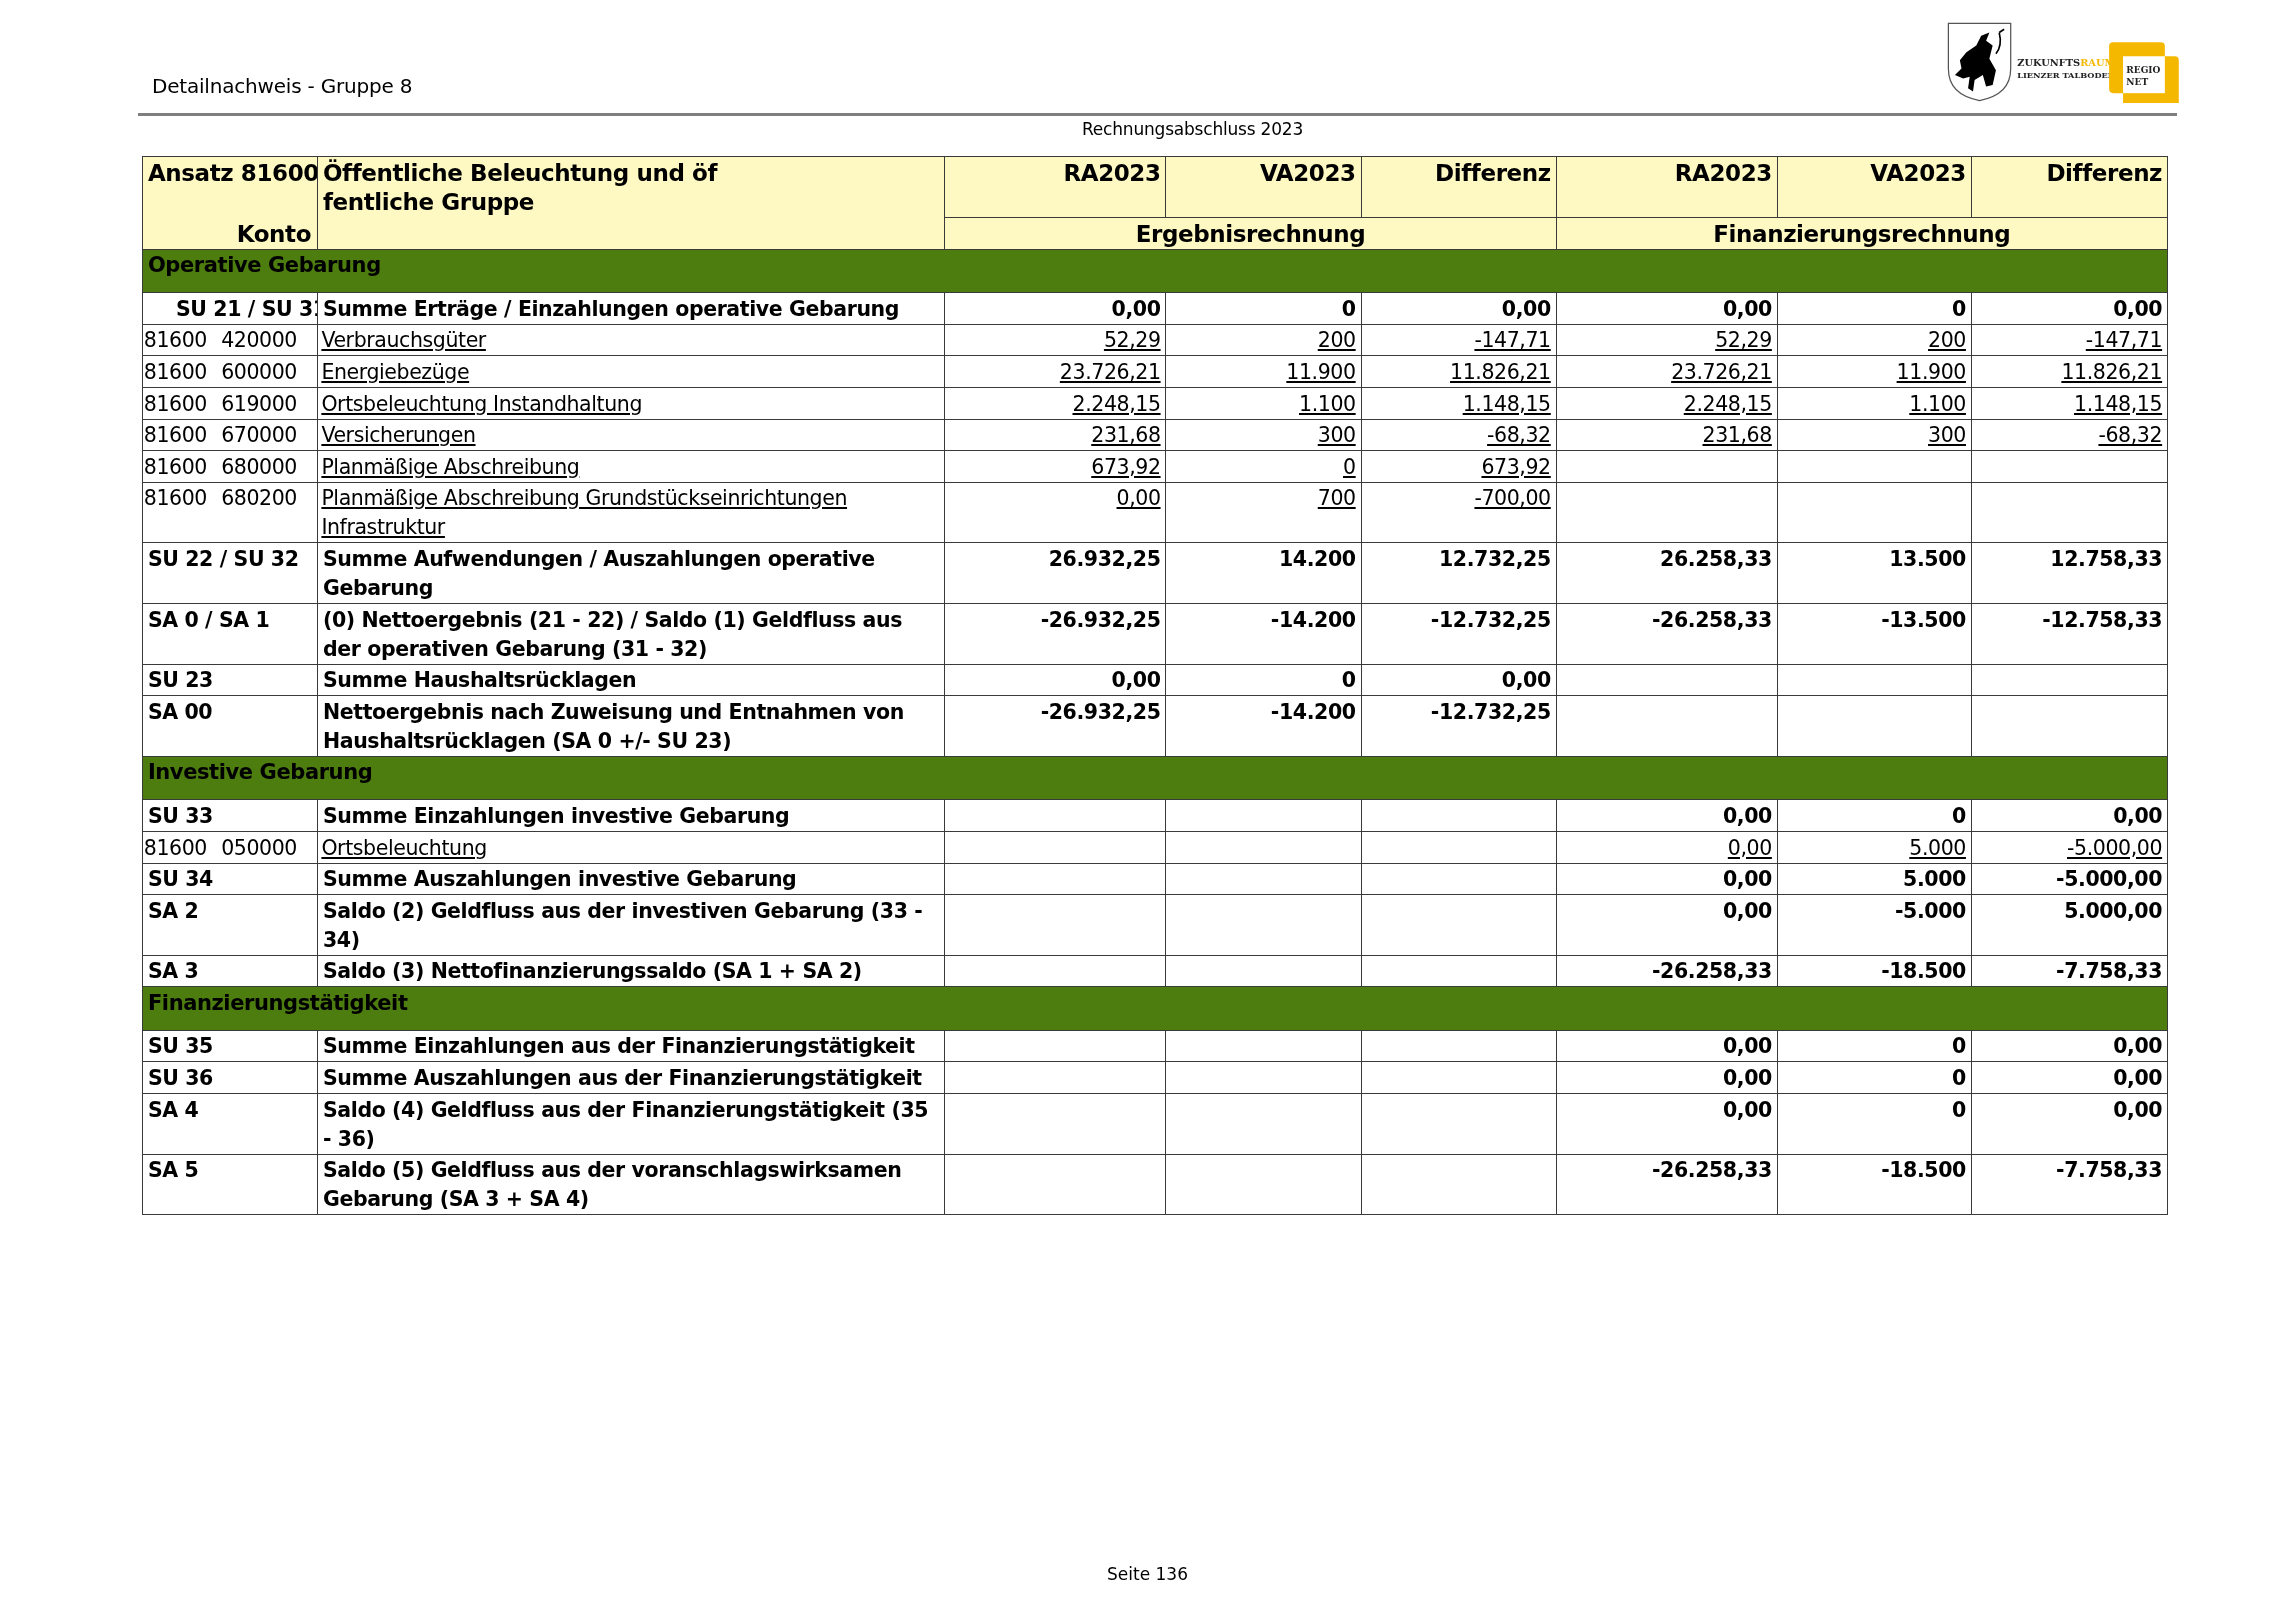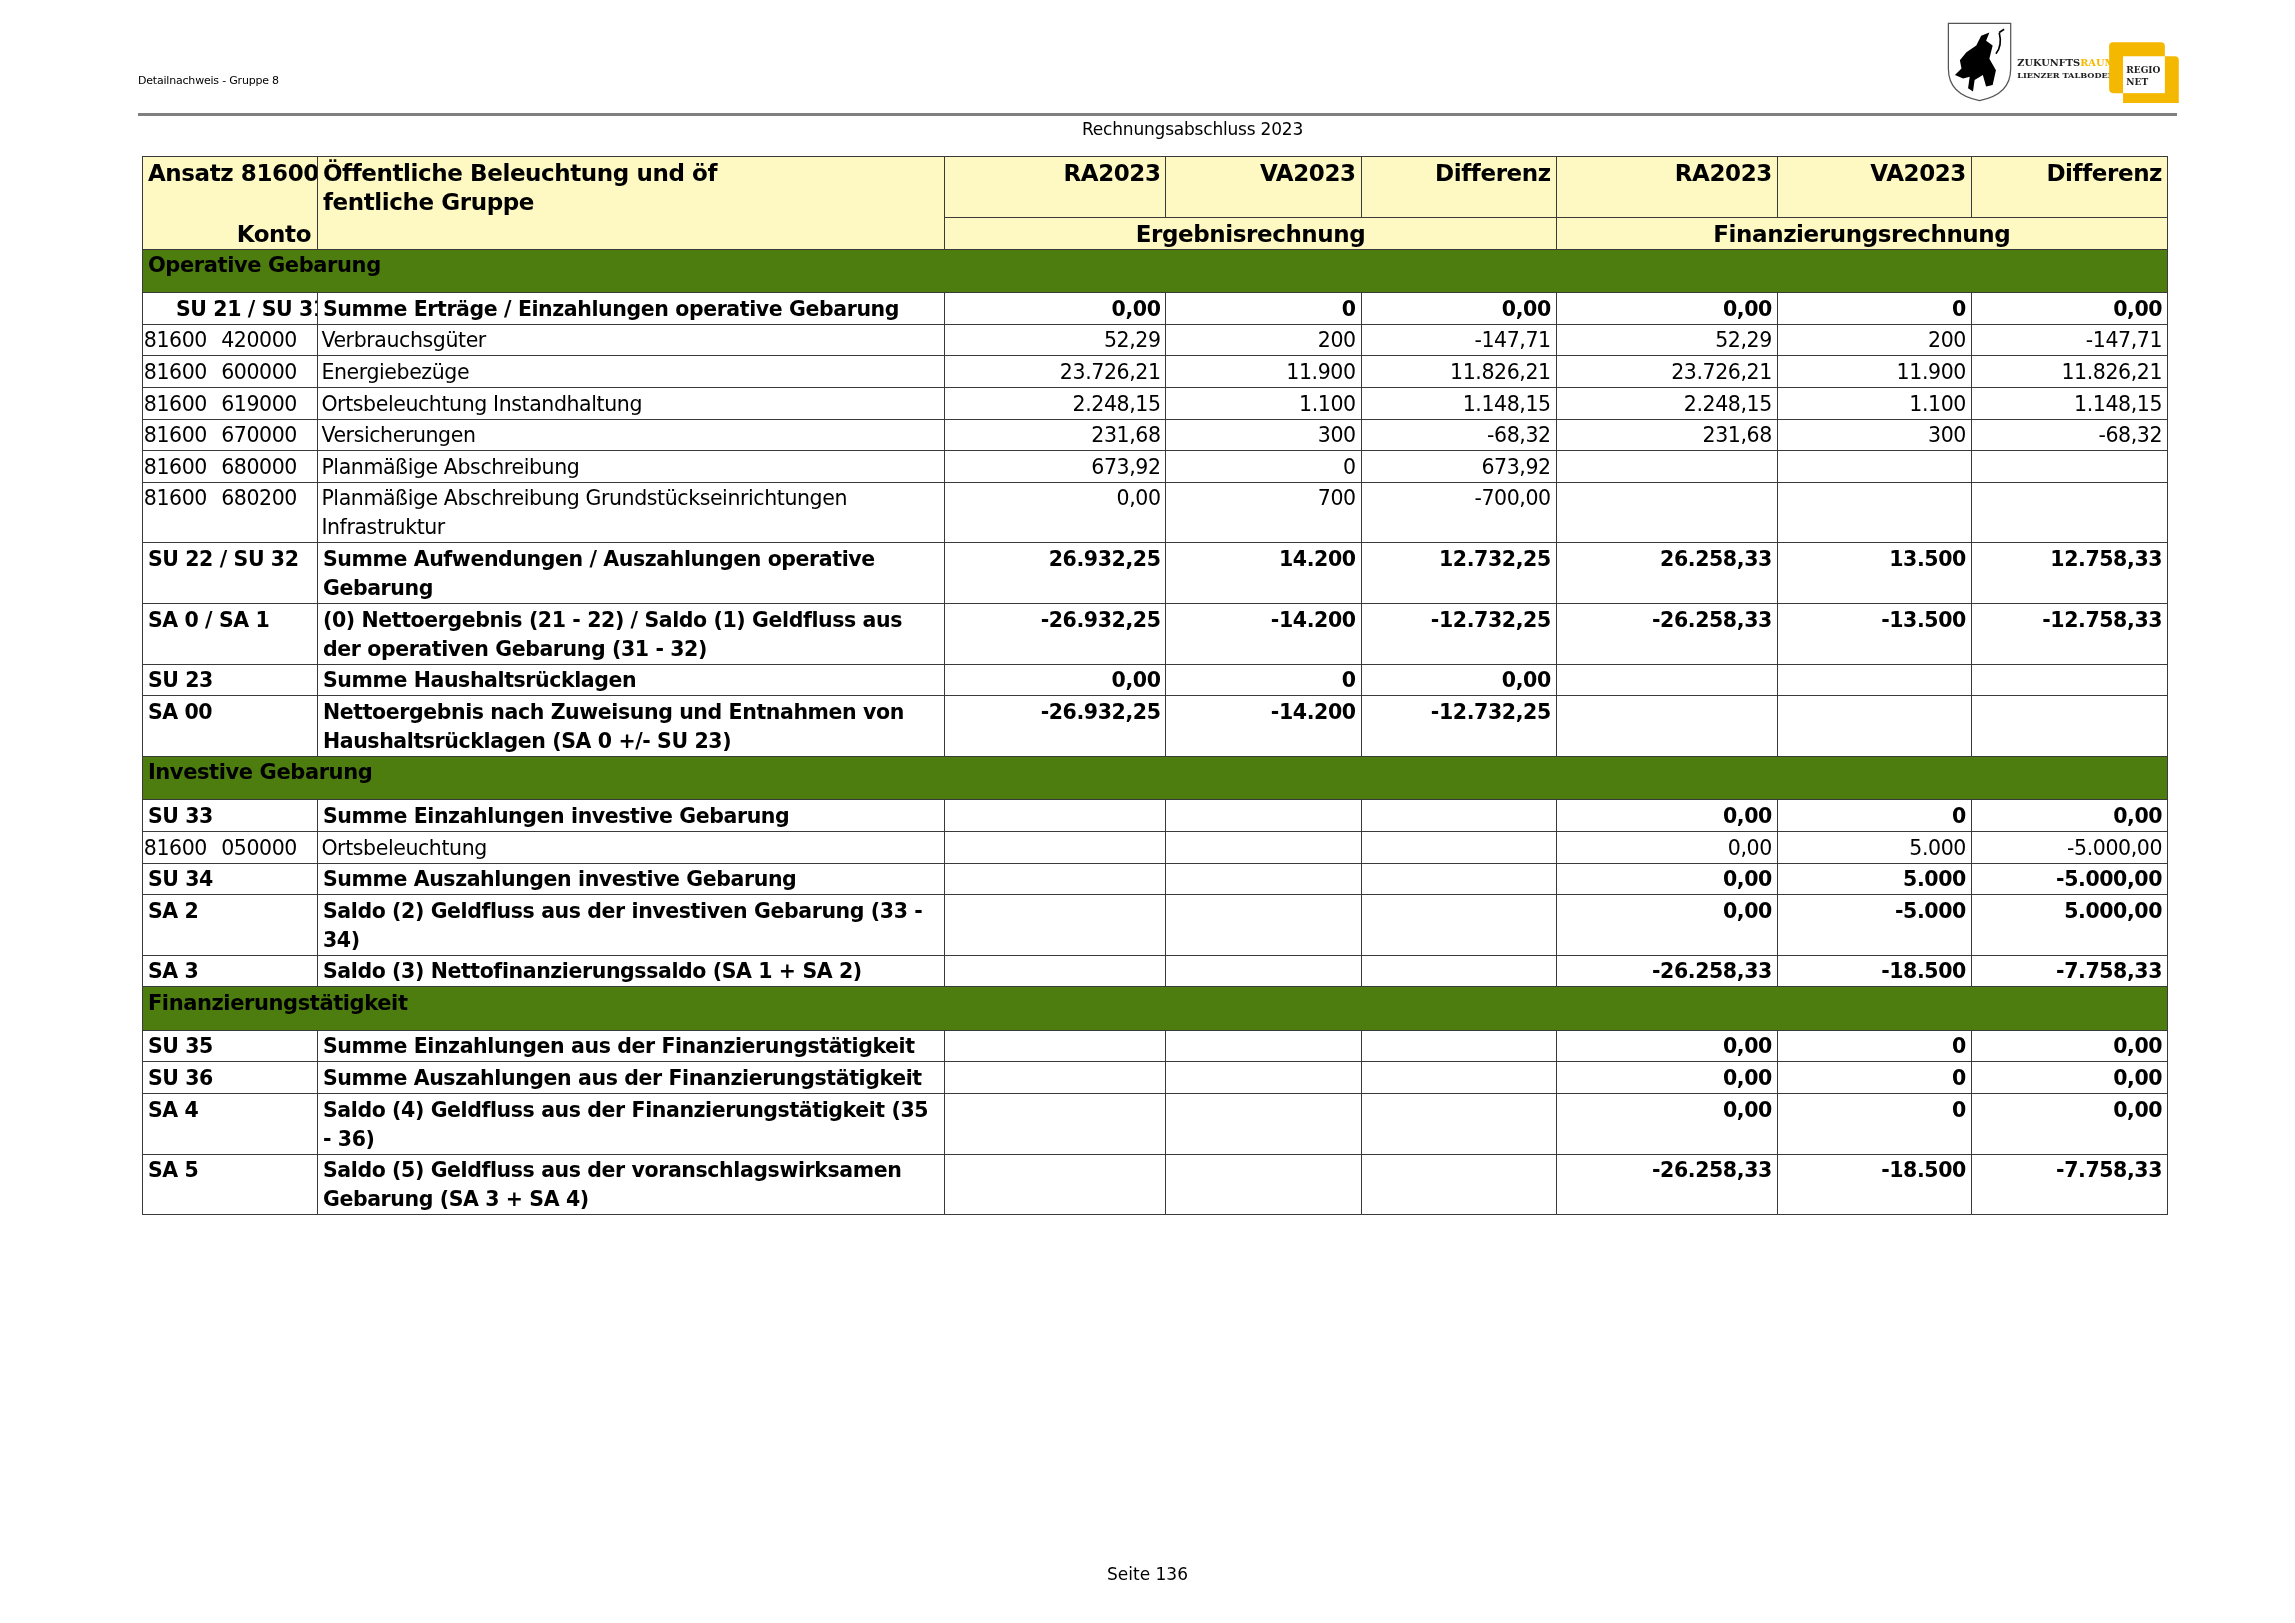--- a/index.html
+++ b/index.html
@@ -1,36 +1,36 @@
 <!DOCTYPE html>
 <html style="font-size:13px"><head>
 <meta charset="utf-8">
 <style>
   html, body { margin:0; padding:0; background:#ffffff; }
   body { width:2295px; height:1623px; position:relative; font-family:"DejaVu Sans", "Liberation Sans", sans-serif; color:#000; overflow:hidden; }
-  .hdr-left { position:absolute; left:138px; top:74px; font-size:11px; font-family:"DejaVu Sans", sans-serif; letter-spacing:-0.2px; }
+  .hdr-left { position:absolute; left:152px; top:74px; font-size:20px; font-family:"DejaVu Sans", sans-serif; letter-spacing:-0.2px; }
   .hdr-center { position:absolute; left:1082px; top:74px; font-size:17px; letter-spacing:-0.2px;margin-top:45px; }
   .hdr-line { position:absolute; left:138px; top:113px; width:2039px; height:2.5px; background:#7f7f7f; }
   .logo { position:absolute; left:1945px; top:21px; width:238px; height:82px; }
   .footer { position:absolute; left:0; width:2295px; top:1564px; text-align:center; font-size:17px; }
 
   table.fin { position:absolute; left:142px; top:156px; border-collapse:collapse; table-layout:fixed; width:2026px; font-size:20.5px; letter-spacing:-0.4px; }
   table.fin td { border:1.2px solid #3a3a3a; padding:1.6px 4.9px 0 4.9px; vertical-align:top; line-height:29px; overflow:hidden; }
   .hd td { background:#fef9c3; font-weight:bold; font-size:23px; }
   .hd .num { text-align:right; }
   .hd .center { text-align:center; }
   .sec td { background:#4d7c0f; font-weight:bold; font-size:21px; height:41px; vertical-align:middle; border-left:1.2px solid #3a3a3a; border-right:1.2px solid #3a3a3a;margin-top:25px; }
   .num { text-align:right; white-space:nowrap; }
   .b td { font-weight:bold; }
   .konto { white-space:nowrap; }
   .konto .k1 { display:inline-block; width:64px; text-align:right; }
   .konto .k2 { display:inline-block; width:90px; text-align:right; }
   .h-top { height:61px; }
   .h-sub { height:29.5px; }
-  .thin td { font-weight:normal; }
+  .thin td { font-weight:normal;text-decoration:underline; }
 </style>
 </head>
 <body>
 
 <div class="hdr-left">Detailnachweis - Gruppe 8</div>
 <div class="hdr-center">Rechnungsabschluss 2023</div>
 
 <svg class="logo" viewBox="0 0 290 100" xmlns="http://www.w3.org/2000/svg">
   <g>
     <path d="M4 3 H80 V58 Q80 90 42 97 Q4 90 4 58 Z" fill="#fff" stroke="#555" stroke-width="1.5"></path>

